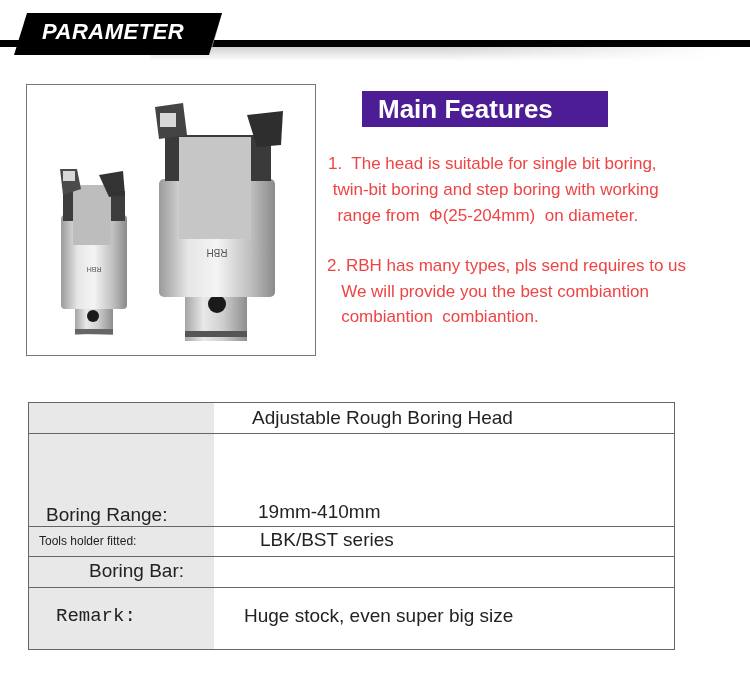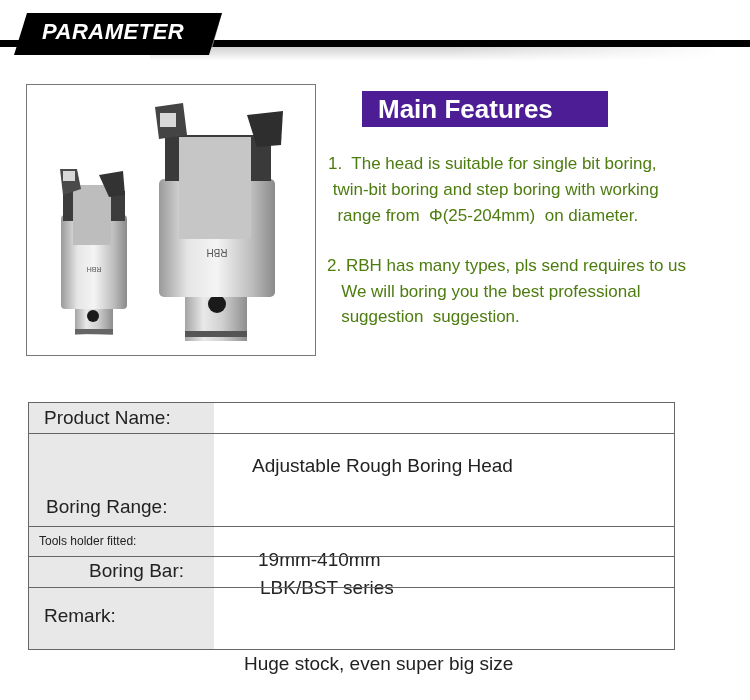--- a/index.html
+++ b/index.html
@@ -18,29 +18,29 @@
     clip-path:polygon(13px 0, 100% 0, 195px 100%, 0 100%); }
   .hdr-title { position:absolute; left:42px; top:19px; color:#fff; font-weight:bold; font-style:italic;
     font-size:22px; letter-spacing:0.5px; }
 
   
   .photo { position:absolute; left:26px; top:84px; width:290px; height:272px; border:1px solid #777; background:#fff; overflow:hidden; }
 
   
   .mf-title { position:absolute; left:362px; top:91px; width:246px; height:36px; background:#4c1d95; color:#fff;
     font-weight:bold; font-size:26px; line-height:36px; padding-left:16px; }
-  .feat { position:absolute; font-size:17px; color:#4d7c0f; line-height:25px; white-space:pre; }
+  .feat { position:absolute; font-size:17px; color:#ef4444; line-height:25px; white-space:pre; }
 
   
   .tbl { position:absolute; left:28px; top:402px; width:647px; height:248px; border:1.5px solid #666; }
   .tbl-labelcol { position:absolute; left:0; top:0; width:185px; height:100%; background:#e8e8e8; }
   .row { position:absolute; left:0; width:100%; border-bottom:1.5px solid #666; }
   .row.last { border-bottom:none; }
   .cell-l { position:absolute; font-size:19px; color:#222; white-space:nowrap; }
-  .cell-v { position:absolute; font-size:19px; color:#222; white-space:nowrap;margin-top:48px; }
+  .cell-v { position:absolute; font-size:19px; color:#222; white-space:nowrap; }
 </style>
 </head>
 <body>
 
 <div>
   <div class="hdr-line"></div>
   <div class="hdr-shadow"></div>
   <div class="hdr-shadow2"></div>
   <div class="hdr-tab-grey"></div>
   <div class="hdr-tab"></div>
@@ -90,39 +90,38 @@
 </div>
 
 <div class="mf-title">Main Features</div>
 
 <div>
   <div class="feat" style="left:328px;top:151px;">1.  The head is suitable for single bit boring,</div>
   <div class="feat" style="left:328px;top:177px;"> twin-bit boring and step boring with working</div>
   <div class="feat" style="left:328px;top:203px;">  range from  Φ(25-204mm)  on diameter.</div>
 
   <div class="feat" style="left:327px;top:253px;">2. RBH has many types, pls send requires to us</div>
-  <div class="feat" style="left:327px;top:279px;">   We will boring you the best professional</div>
-  <div class="feat" style="left:327px;top:304px;">   suggestion  suggestion.</div>
+  <div class="feat" style="left:327px;top:279px;">   We will provide you the best combiantion</div>
+  <div class="feat" style="left:327px;top:304px;">   combiantion  combiantion.</div>
 </div>
 
 <div class="tbl">
   <div class="tbl-labelcol"></div>
 
   <div class="row" style="top:0;height:31px;">
-    <span class="cell-l" style="left:15px;top:4px;">Product Name:</span>
     <span class="cell-v" style="left:223px;top:4px;">Adjustable Rough Boring Head</span>
   </div>
   <div class="row" style="top:93px;height:31px;">
-    <span class="cell-l" style="left:17px;top:0;">Boring Range:</span>
+    <span class="cell-l" style="left:17px;top:8px;">Boring Range:</span>
     <span class="cell-v" style="left:229px;top:5px;">19mm-410mm</span>
   </div>
   <div class="row" style="top:124px;height:30px;">
     <span class="cell-l" style="left:10px;top:7px;font-size:12px;">Tools holder fitted:</span>
     <span class="cell-v" style="left:231px;top:2px;">LBK/BST series</span>
   </div>
   <div class="row" style="top:154px;height:31px;">
     <span class="cell-l" style="left:17px;top:3px;margin-left:43px;">Boring Bar:</span>
   </div>
   <div class="row last" style="top:185px;height:62px;">
-    <span class="cell-l" style="left:15px;top:17px;">Remark:</span>
+    <span class="cell-l" style="left:27px;top:17px;font-family:Liberation Mono, monospace;">Remark:</span>
     <span class="cell-v" style="left:215px;top:17px;">Huge stock, even super big size</span>
   </div>
 </div>
 
 </body></html>

